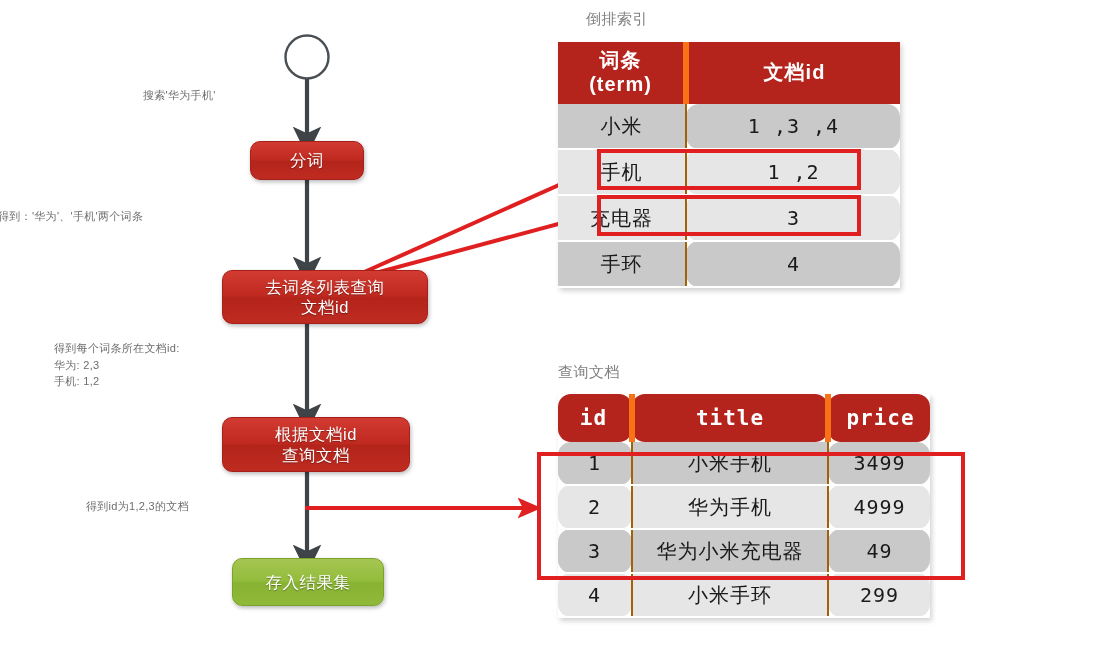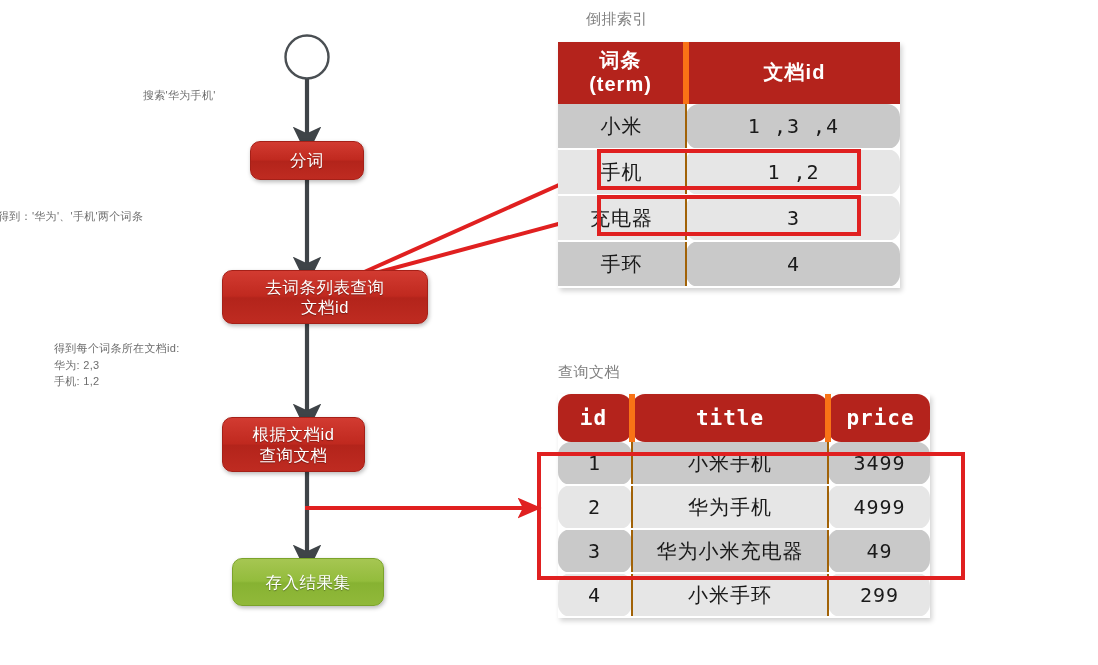--- a/index.html
+++ b/index.html
@@ -152,37 +152,38 @@
 
   <div class="node red" id="node-tokenize" style="left:250px; top:141px; width:114px; height:39px;">
     <span>分词</span>
   </div>
 
   <div class="node red" id="node-query-term-list" style="left:222px; top:270px; width:206px; height:54px;">
     <span style="white-space:pre;">去词条列表查询
 文档id</span>
   </div>
 
-  <div class="node red" id="node-query-doc-by-id" style="left:222px; top:417px; width:143px; height:55px;">
+  <div class="node red" id="node-query-doc-by-id" style="left:222px; top:417px; width:188px; height:55px;">
     <span style="white-space:pre;">根据文档id
 查询文档</span>
   </div>
 
   <div class="node green" id="node-store-result" style="left:232px; top:558px; width:152px; height:48px;">
     <span>存入结果集</span>
   </div>
 
   <div class="annot" style="left:143px; top:87px;">搜索'华为手机'</div>
 
   <div class="annot" style="left:-2px; top:208px;">得到：'华为'、'手机'两个词条</div>
 
   <div class="annot" style="left:54px; top:340px;">得到每个词条所在文档id:
 华为: 2,3
 手机: 1,2</div>
 
+  <div class="annot" style="left:86px; top:498px;">得到id为1,2,3的文档</div>
 
   <div class="tbl-title" style="left:586px; top:10px;">倒排索引</div>
 
   <table class="tbl" id="inverted-index-table">
     <colgroup>
         <col class="c0">
         <col class="c1">
       </colgroup>
     <thead>
       <tr>

